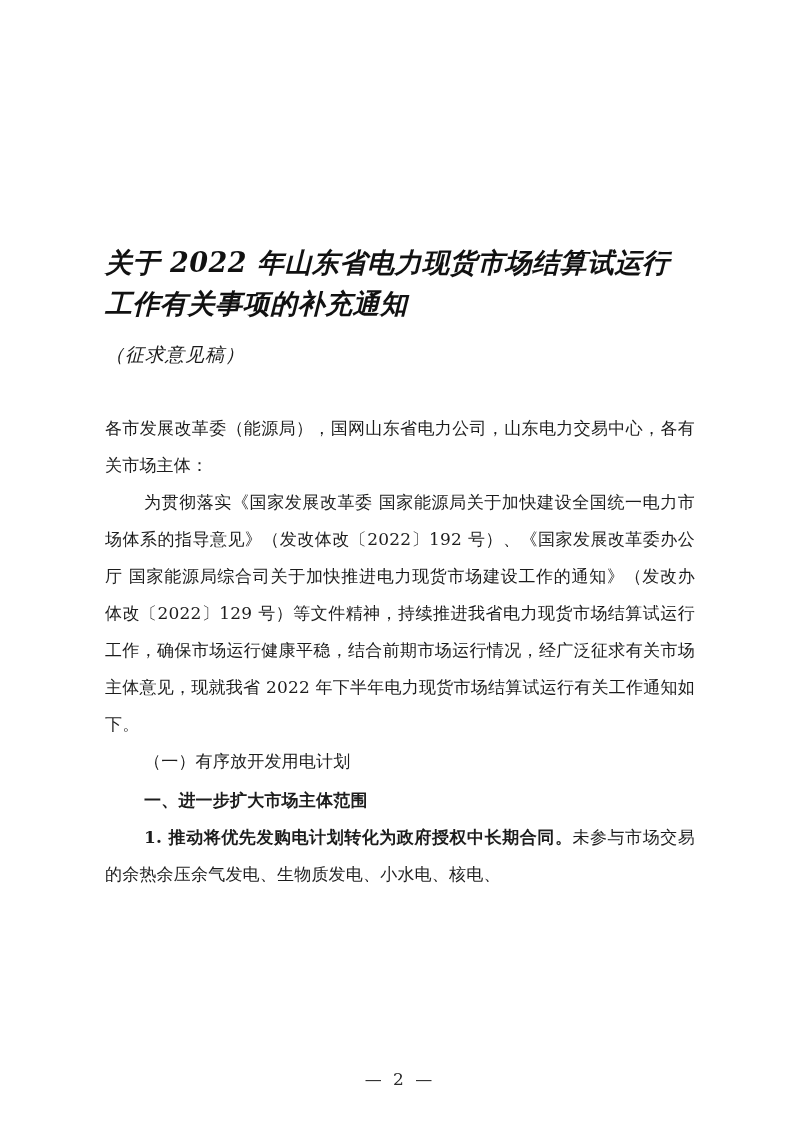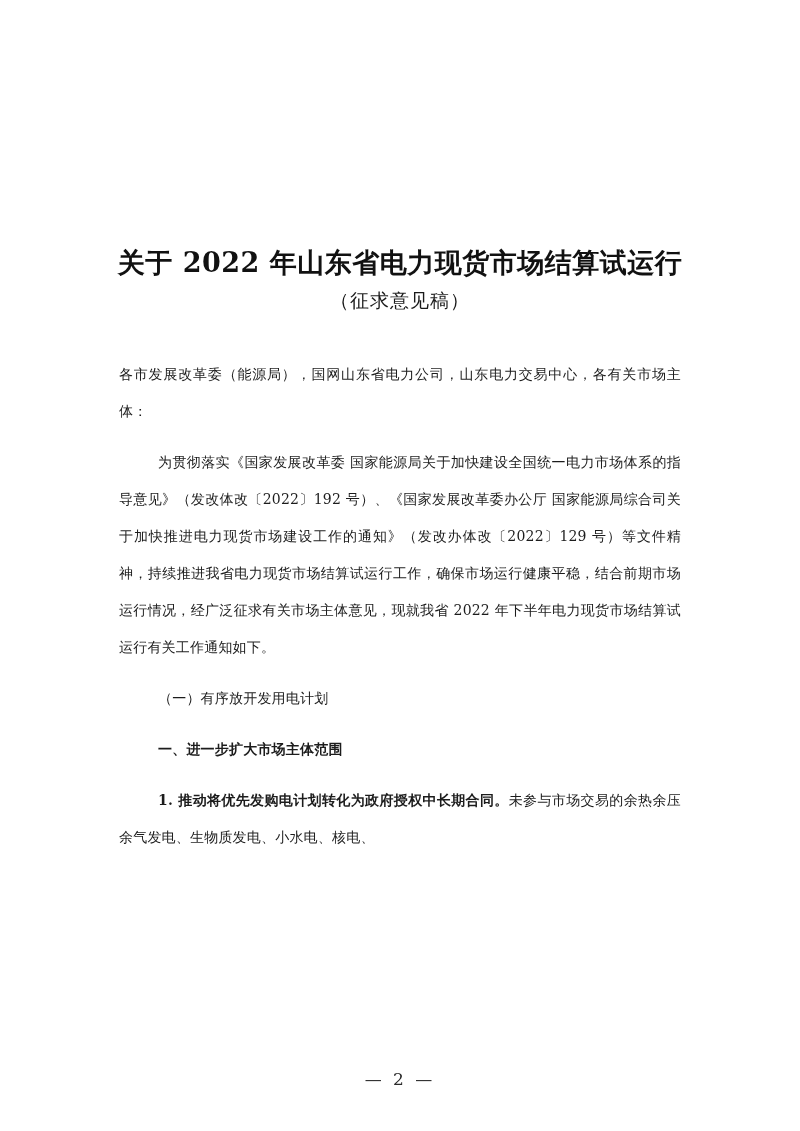--- a/index.html
+++ b/index.html
@@ -18,45 +18,46 @@
   .page {
     width: 800px;
     height: 1131px;
     box-sizing: border-box;
     padding: 0 105px;
     position: relative;
     background: #ffffff;
   }
   .title-block {
     padding-top: 243px;
-    text-align: center;
+    text-align: left;
+    font-style: italic;
   }
   .doc-title {
     font-family: "DejaVu Serif", "Liberation Serif", serif;
     font-size: 27px;
     font-weight: bold;
     line-height: 1.5;
     letter-spacing: 0.5px;
     color: #111111;
     margin: 0;
   }
   .doc-subtitle {
-    margin-top: 4px;
+    margin-top: 18px;
     font-size: 19px;
     color: #1a1a1a;
     letter-spacing: 1px;
     font-family: "DejaVu Serif", "Liberation Serif", serif;
   }
   .body-block {
     margin-top: 42px;
   }
   p.para {
-    font-size: 14px;
+    font-size: 17px;
     line-height: 37px;
-    margin: 14px;
+    margin: 0;
     text-align: justify;
     text-justify: inter-ideograph;
     letter-spacing: 0.2px;
     color: #1c1c1c;
     font-family: "DejaVu Serif", "Liberation Serif", serif;
   }
   p.indent {
     text-indent: 39px;
   }
   p.heading1 {
@@ -83,20 +84,21 @@
   }
 </style>
 </head>
 <body>
 
 <div class="page">
 
   <div class="title-block">
     <h1 class="doc-title">
       <span>关于 2022 年山东省电力现货市场结算试运行</span><br>
+      <span>工作有关事项的补充通知</span>
     </h1>
     <div class="doc-subtitle">（征求意见稿）</div>
   </div>
 
   <div class="body-block">
     <p class="para">各市发展改革委（能源局），国网山东省电力公司，山东电力交易中心，各有关市场主体：</p>
     <p class="para indent">为贯彻落实《国家发展改革委 国家能源局关于加快建设全国统一电力市场体系的指导意见》（发改体改〔2022〕192 号）、《国家发展改革委办公厅 国家能源局综合司关于加快推进电力现货市场建设工作的通知》（发改办体改〔2022〕129 号）等文件精神，持续推进我省电力现货市场结算试运行工作，确保市场运行健康平稳，结合前期市场运行情况，经广泛征求有关市场主体意见，现就我省 2022 年下半年电力现货市场结算试运行有关工作通知如下。</p>
     <p class="para heading2">（一）有序放开发用电计划</p>
     <p class="para heading1">一、进一步扩大市场主体范围</p>
     <p class="para indent"><span class="bold-run">1. 推动将优先发购电计划转化为政府授权中长期合同。</span><span>未参与市场交易的余热余压余气发电、生物质发电、小水电、核电、</span></p>

